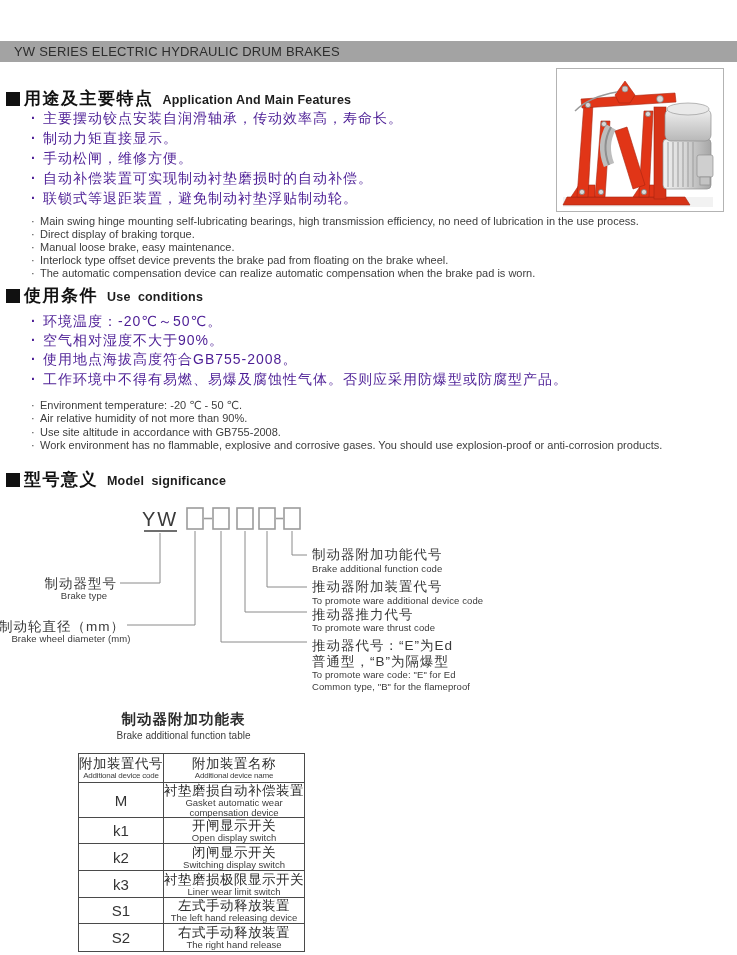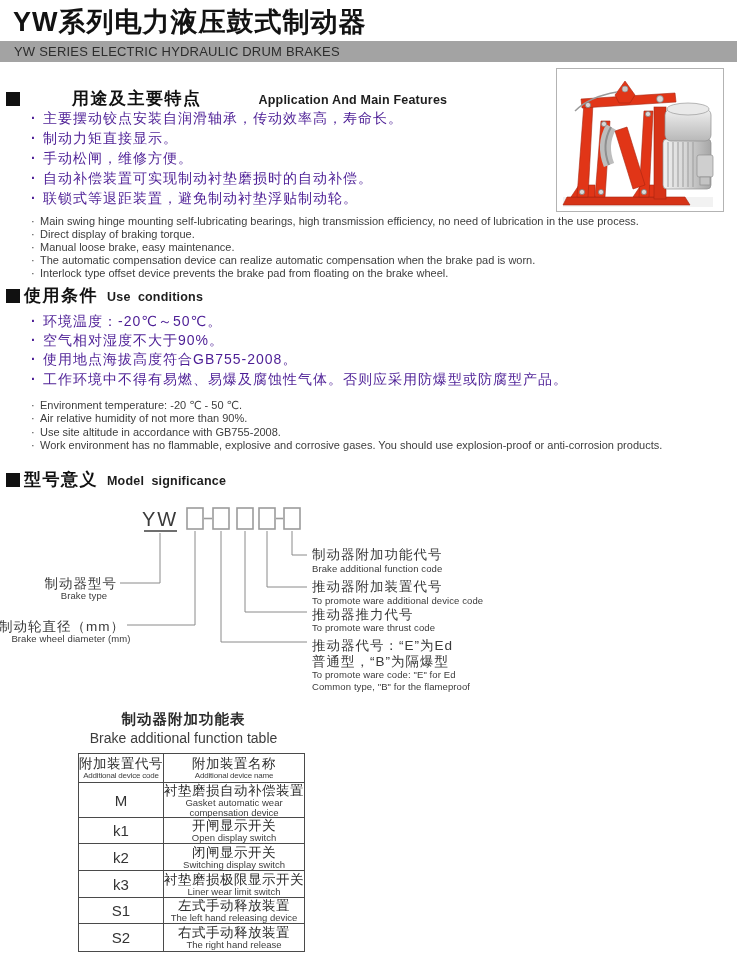--- a/index.html
+++ b/index.html
@@ -28,39 +28,38 @@
   .en2 .en-item{line-height:13.4px;}
 
   .diagram{position:absolute;left:0;top:503px;}
   .diagram text{fill:#3a3a3a;}
   .dg-cn{font-size:13.5px;letter-spacing:1px;}
   .dg-en{font-size:9.5px;fill:#4a4a4a;letter-spacing:0.1px;}
   .dg-yw{font-size:20px;letter-spacing:2px;fill:#3f3f3f;}
 
   .tbl-title{position:absolute;left:78px;top:710px;width:211px;text-align:center;}
   .tbl-title-cn{font-size:14.5px;font-weight:bold;color:#2b2b2b;letter-spacing:1px;}
-  .tbl-title-en{font-size:14px;color:#3d3d3d;margin-top:1px;}
+  .tbl-title-en{font-size:10px;color:#3d3d3d;margin-top:1px;}
 
   table.func{position:absolute;left:78px;top:753px;border-collapse:collapse;table-layout:fixed;}
   table.func td{border:1px solid #4a4a4a;text-align:center;vertical-align:middle;padding:0;overflow:hidden;}
   .c-code{width:80px;}
   .c-name{width:131px;}
   .cell-cn{font-size:13.5px;color:#2e2e2e;letter-spacing:0.5px;line-height:15px;white-space:nowrap;}
   .cell-en{font-size:9.5px;color:#3d3d3d;line-height:9.5px;}
   .hdr .cell-en{font-size:8px;letter-spacing:-0.2px;}
   .code-val{font-size:15px;color:#333;}
   tr.r-hdr{height:29px;padding-left:28px;} tr.r-m{height:31px;} tr.r-k1{height:26px;}
   tr.r-k2{height:27px;} tr.r-k3{height:27px;} tr.r-s1{height:26px;} tr.r-s2{height:28px;}
 </style>
 </head>
 <body>
 
 <div class="page">
 
-  <div class="title">YW系列电力液压鼓式制动器</div>
   <div class="subtitle-bar">
     <div class="subtitle">YW SERIES ELECTRIC HYDRAULIC DRUM BRAKES</div>
   </div>
 
   <div class="image-box">
     <svg width="166" height="142" viewBox="0 0 166 142">
       <defs>
         <linearGradient id="silH" x1="0" y1="0" x2="1" y2="0">
           <stop offset="0" stop-color="#f0f0f0"></stop>
             <stop offset="0.45" stop-color="#d8d8d8"></stop>
@@ -112,38 +111,38 @@
           <circle cx="47" cy="55" r="2.6"></circle>
           <circle cx="91" cy="45" r="2.6"></circle>
         <circle cx="25" cy="123" r="2.6"></circle>
           <circle cx="44" cy="123" r="2.6"></circle>
           <circle cx="87" cy="123" r="2.6"></circle>
         <circle cx="103" cy="30" r="3.4"></circle>
       </g>
     </svg>
   </div>
 
-  <div class="section-heading" style="top:87px;gap:48px;">
+  <div class="section-heading" style="top:87px;">
     <span class="sq"></span>
     <span class="h-cn">用途及主要特点</span>
     <span class="h-en">Application And Main Features</span>
   </div>
   <div class="cn-list" style="top:108px;">
     <div class="cn-item">主要摆动铰点安装自润滑轴承，传动效率高，寿命长。</div>
     <div class="cn-item">制动力矩直接显示。</div>
     <div class="cn-item">手动松闸，维修方便。</div>
     <div class="cn-item">自动补偿装置可实现制动衬垫磨损时的自动补偿。</div>
     <div class="cn-item">联锁式等退距装置，避免制动衬垫浮贴制动轮。</div>
   </div>
   <div class="en-list" style="top:215px;">
     <div class="en-item">Main swing hinge mounting self-lubricating bearings, high transmission efficiency, no need of lubrication in the use process.</div>
     <div class="en-item">Direct display of braking torque.</div>
     <div class="en-item">Manual loose brake, easy maintenance.</div>
+    <div class="en-item">Interlock type offset device prevents the brake pad from floating on the brake wheel.</div>
     <div class="en-item">The automatic compensation device can realize automatic compensation when the brake pad is worn.</div>
-    <div class="en-item">Interlock type offset device prevents the brake pad from floating on the brake wheel.</div>
   </div>
 
   <div class="section-heading" style="top:284px;">
     <span class="sq"></span>
     <span class="h-cn">使用条件</span>
     <span class="h-en">Use  conditions</span>
   </div>
   <div class="cn-list cn2" style="top:312px;">
     <div class="cn-item">环境温度：-20℃～50℃。</div>
     <div class="cn-item">空气相对湿度不大于90%。</div>

